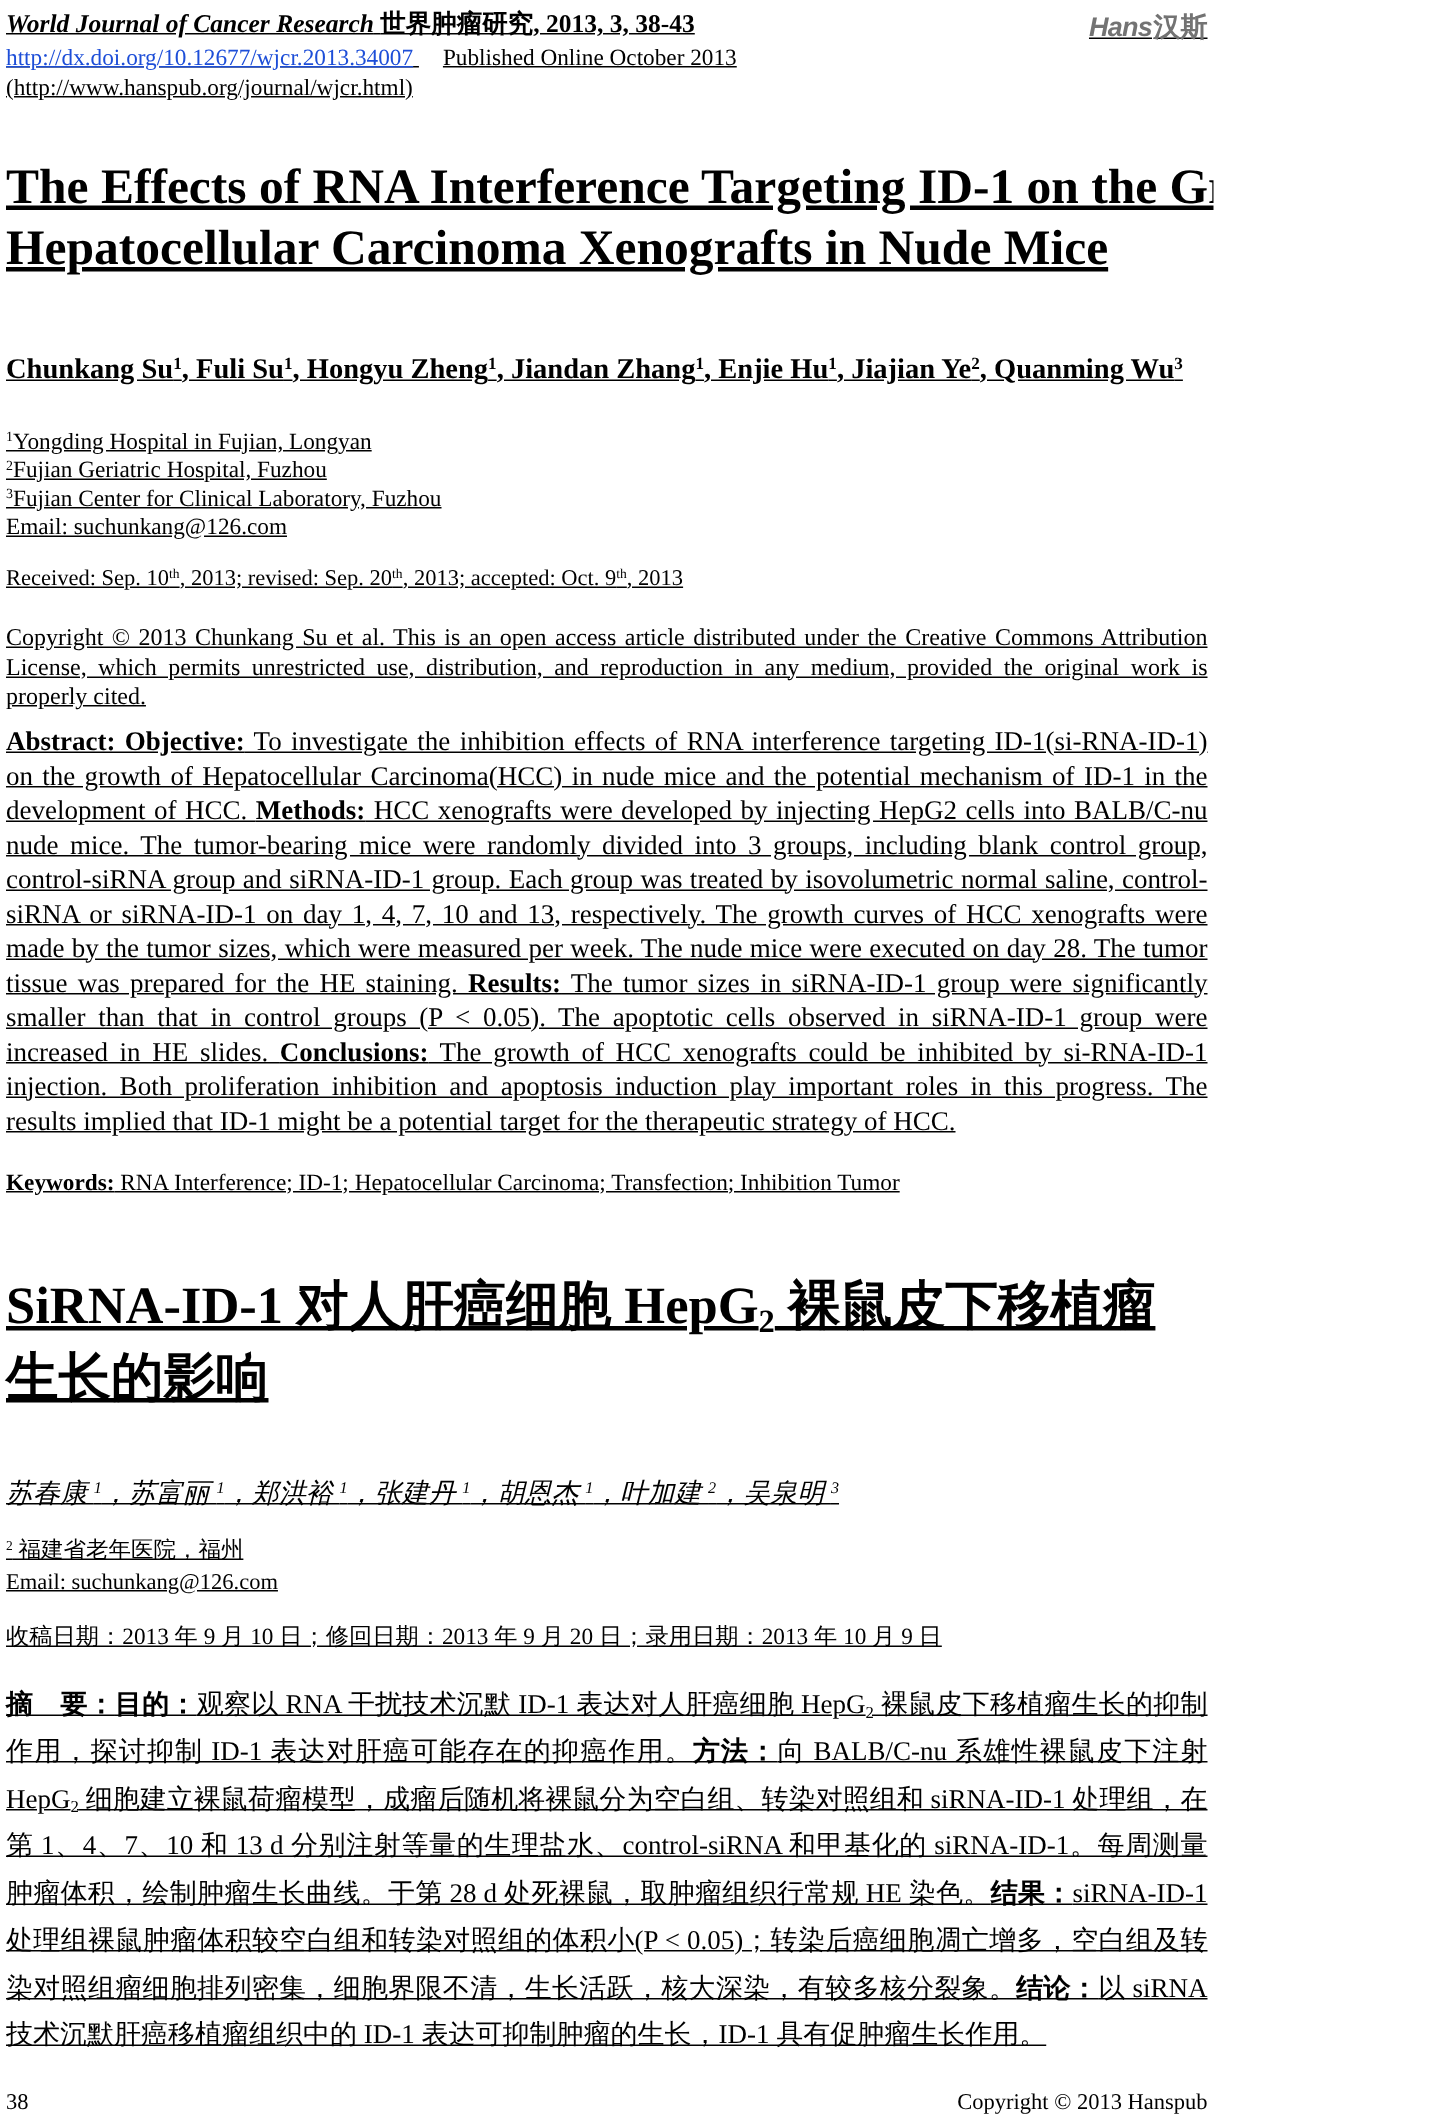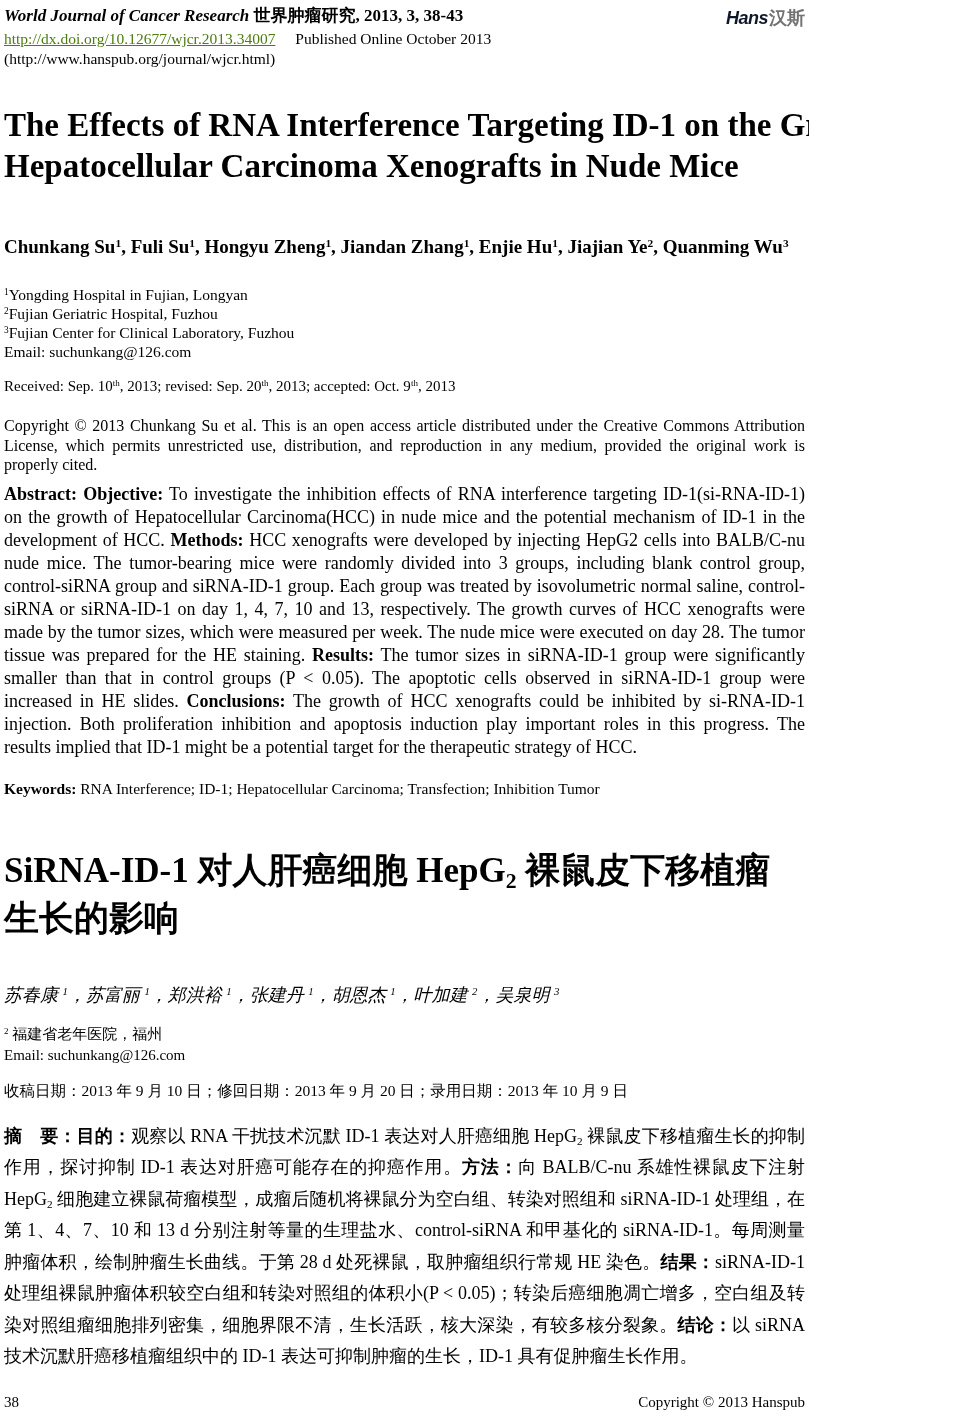--- a/index.html
+++ b/index.html
@@ -5,28 +5,29 @@
   html,body { margin:0; padding:0; background:#ffffff; }
   .page {
     position:relative;
     width:809px; height:1417px;
     background:#ffffff;
     color:#000000;
     font-family:"Liberation Serif","DejaVu Serif",serif;
     box-sizing:border-box;
     padding:5px 4px 0 4px;
     overflow:hidden;
+    text-decoration:underline;
   }
   
   .header { display:flex; justify-content:space-between; align-items:flex-start; }
   .jline1 { font-size:17px; font-weight:bold; line-height:21px; }
   .jname  { font-style:italic; }
   .jcn    { font-style:normal; }
   .jline2 { font-size:15.5px; line-height:20px; margin-top:3px; }
-  .doi    { color:#4d7c0f; text-decoration:underline; cursor:pointer; }
+  .doi    { color:#1d4ed8; text-decoration:underline; cursor:pointer; }
   .pub    { margin-left:16px; }
   .logo   { font-family:"Liberation Sans","DejaVu Sans",sans-serif; font-weight:bold; font-size:18px; white-space:nowrap; margin-top:1px; }
   .logo-en{ font-style:italic; letter-spacing:-0.5px; }
   .logo-cn{ margin-left:1px; }
   
   .title-en { font-size:33px; line-height:41px; font-weight:bold; margin:36px 0 0 0; width:935px; }
   .authors-en { font-size:19px; font-weight:bold; margin:49px 0 0 0; }
   .affil-block { margin-top:27px; font-size:15.5px; line-height:19px; }
   .received { font-size:15px; margin:17px 0 0 0; }
   .copyright { font-size:16px; line-height:19.5px; margin:21px 0 0 0; text-align:justify; }
@@ -56,21 +57,21 @@
       <div class="jline1">
         <span class="jname">World Journal of Cancer Research</span>
         <span class="jcn">世界肿瘤研究, 2013, 3, 38-43</span>
       </div>
       <div class="jline2">
         <a href="#" class="doi">http://dx.doi.org/10.12677/wjcr.2013.34007</a>
         <span class="pub">Published Online October 2013 (http://www.hanspub.org/journal/wjcr.html)</span>
       </div>
     </div>
     <div class="logo">
-      <span class="logo-en" style="color: #0f172a;">Hans</span><span class="logo-cn" style="color: #737373;">汉斯</span>
+      <span class="logo-en" style="color: #737373;">Hans</span><span class="logo-cn" style="color: #737373;">汉斯</span>
     </div>
   </div>
 
   <h1 class="title-en">The Effects of RNA Interference Targeting ID-1 on the Growth of Hepatocellular Carcinoma Xenografts in Nude Mice</h1>
 
   <p class="authors-en"><span>Chunkang Su</span><sup>1</sup><span>, Fuli Su</span><sup>1</sup><span>, Hongyu Zheng</span><sup>1</sup><span>, Jiandan Zhang</span><sup>1</sup><span>, Enjie Hu</span><sup>1</sup><span>, Jiajian Ye</span><sup>2</sup><span>, Quanming Wu</span><sup>3</sup></p>
 
   <div class="affil-block">
     <div class="affil"><sup>1</sup><span>Yongding Hospital in Fujian, Longyan</span></div>
     <div class="affil"><sup>2</sup><span>Fujian Geriatric Hospital, Fuzhou</span></div>

